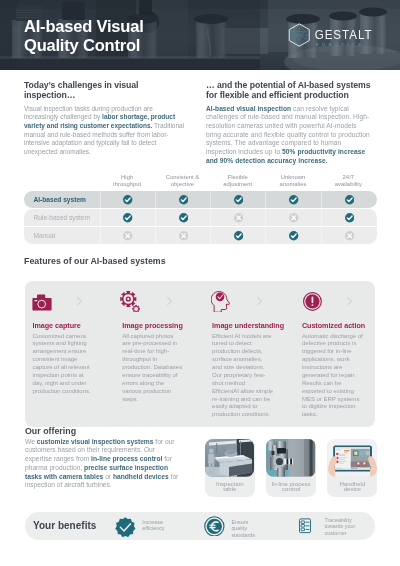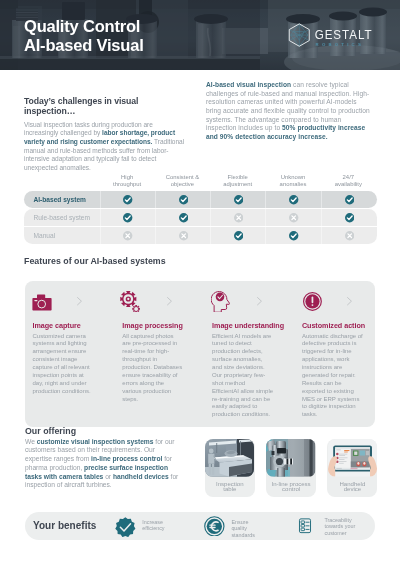--- a/index.html
+++ b/index.html
@@ -13,21 +13,21 @@
   .hero .bgphoto{position:absolute;left:0;top:0;}
   .hero-title{position:absolute;left:24px;top:17px;color:#fff;font-size:16.5px;
       font-weight:700;line-height:19px;letter-spacing:-0.2px;}
   .hero .logo{position:absolute;left:283px;top:22px;width:96px;height:28px;}
 
   
   .intro{position:absolute;left:24px;top:81px;width:352px;}
   .col{position:absolute;top:0;}
   .col.l{left:0;width:163px;}
   .col.r{left:182px;width:171px;}
-  .col h3{margin:16px 0 4px 0;font-size:8.7px;line-height:9.8px;font-weight:700;color:#3f4651;letter-spacing:-0.07px;}
+  .col h3{margin:0 0 4px 0;font-size:8.7px;line-height:9.8px;font-weight:700;color:#3f4651;letter-spacing:-0.07px;}
   .col p{margin:0;font-size:6.55px;line-height:8.65px;color:#9aa1a8;letter-spacing:-0.02px;}
   .col.r p{font-size:6.62px;letter-spacing:0.07px;width:166px;}
   .col p b{color:#3d6a7c;font-weight:700;}
   .col.r h3{color:#3f4651;}
   .col.r p b{color:#3d6a7c;}
 
   
   .tbl{position:absolute;left:24px;top:172px;width:352px;}
   .thead{position:relative;height:19px;}
   .thead span{position:absolute;top:2px;text-align:center;font-size:5.9px;line-height:6.5px;
@@ -160,22 +160,22 @@
         <ellipse cx="343" cy="16" rx="14" ry="4.5" fill="#1b222a"></ellipse>
       </g>
       <g>
         <rect x="360" y="12" width="26" height="42" fill="url(#glass)"></rect>
         <ellipse cx="373" cy="12" rx="14" ry="4.5" fill="#1b222a"></ellipse>
       </g>
       <rect x="0" y="0" width="400" height="70" fill="#39434d" opacity="0.30"></rect>
       <rect x="0" y="0" width="260" height="70" fill="#222a33" opacity="0.34"></rect>
     </svg>
     <div class="hero-title">
+      <div>AI-based Visual</div>
       <div>Quality Control</div>
-      <div>AI-based Visual</div>
     </div>
     <svg class="logo" viewBox="0 0 96 30">
       <g fill="none" stroke="#4a8ba3" stroke-width="0.5" opacity="0.95">
         <polygon points="14,2.0 23.2,14.0 14,26.0 4.8,14.0"></polygon>
         <path d="M3.3,8.1 L14,14.0 L24.7,8.1"></path>
         <path d="M3.3,19.9 L14,14.0 L24.7,19.9"></path>
         <path d="M4.8,14.0 L23.2,14.0"></path>
         <path d="M14,2.0 L14,26.0"></path>
         <path d="M8.6,10.3 L19.4,10.3 L14,19.6 Z"></path>
       </g>
@@ -190,20 +190,21 @@
       </g>
     </svg>
   </div>
 
   <div class="intro">
     <div class="col l">
       <h3>Today’s challenges in visual inspection…</h3>
       <p><span>Visual inspection tasks during production are increasingly challenged by </span><b>labor shortage, product variety and rising customer expectations.</b><span> Traditional manual and rule-based methods suffer from labor-intensive adaptation and typically fail to detect unexpected anomalies.</span></p>
     </div>
     <div class="col r">
+      <h3>… and the potential of AI-based systems for flexible and efficient production</h3>
       <p><b>AI-based visual inspection</b><span> can resolve typical challenges of rule-based and manual inspection. High-resolution cameras united with powerful AI-models bring accurate and flexible quality control to production systems. The advantage compared to human inspection includes up to </span><b>50% productivity increase and 90% detection accuracy increase.</b></p>
     </div>
   </div>
 
   <div class="tbl">
     <div class="thead">
         <span style="left: 75.5px; width: 55.3px;">High<br>throughput</span>
         <span style="left: 130.8px; width: 55.3px;">Consistent &amp;<br>objective</span>
         <span style="left: 186.1px; width: 55.3px;">Flexible<br>adjustment</span>
         <span style="left: 241.4px; width: 55.3px;">Unknown<br>anomalies</span>

